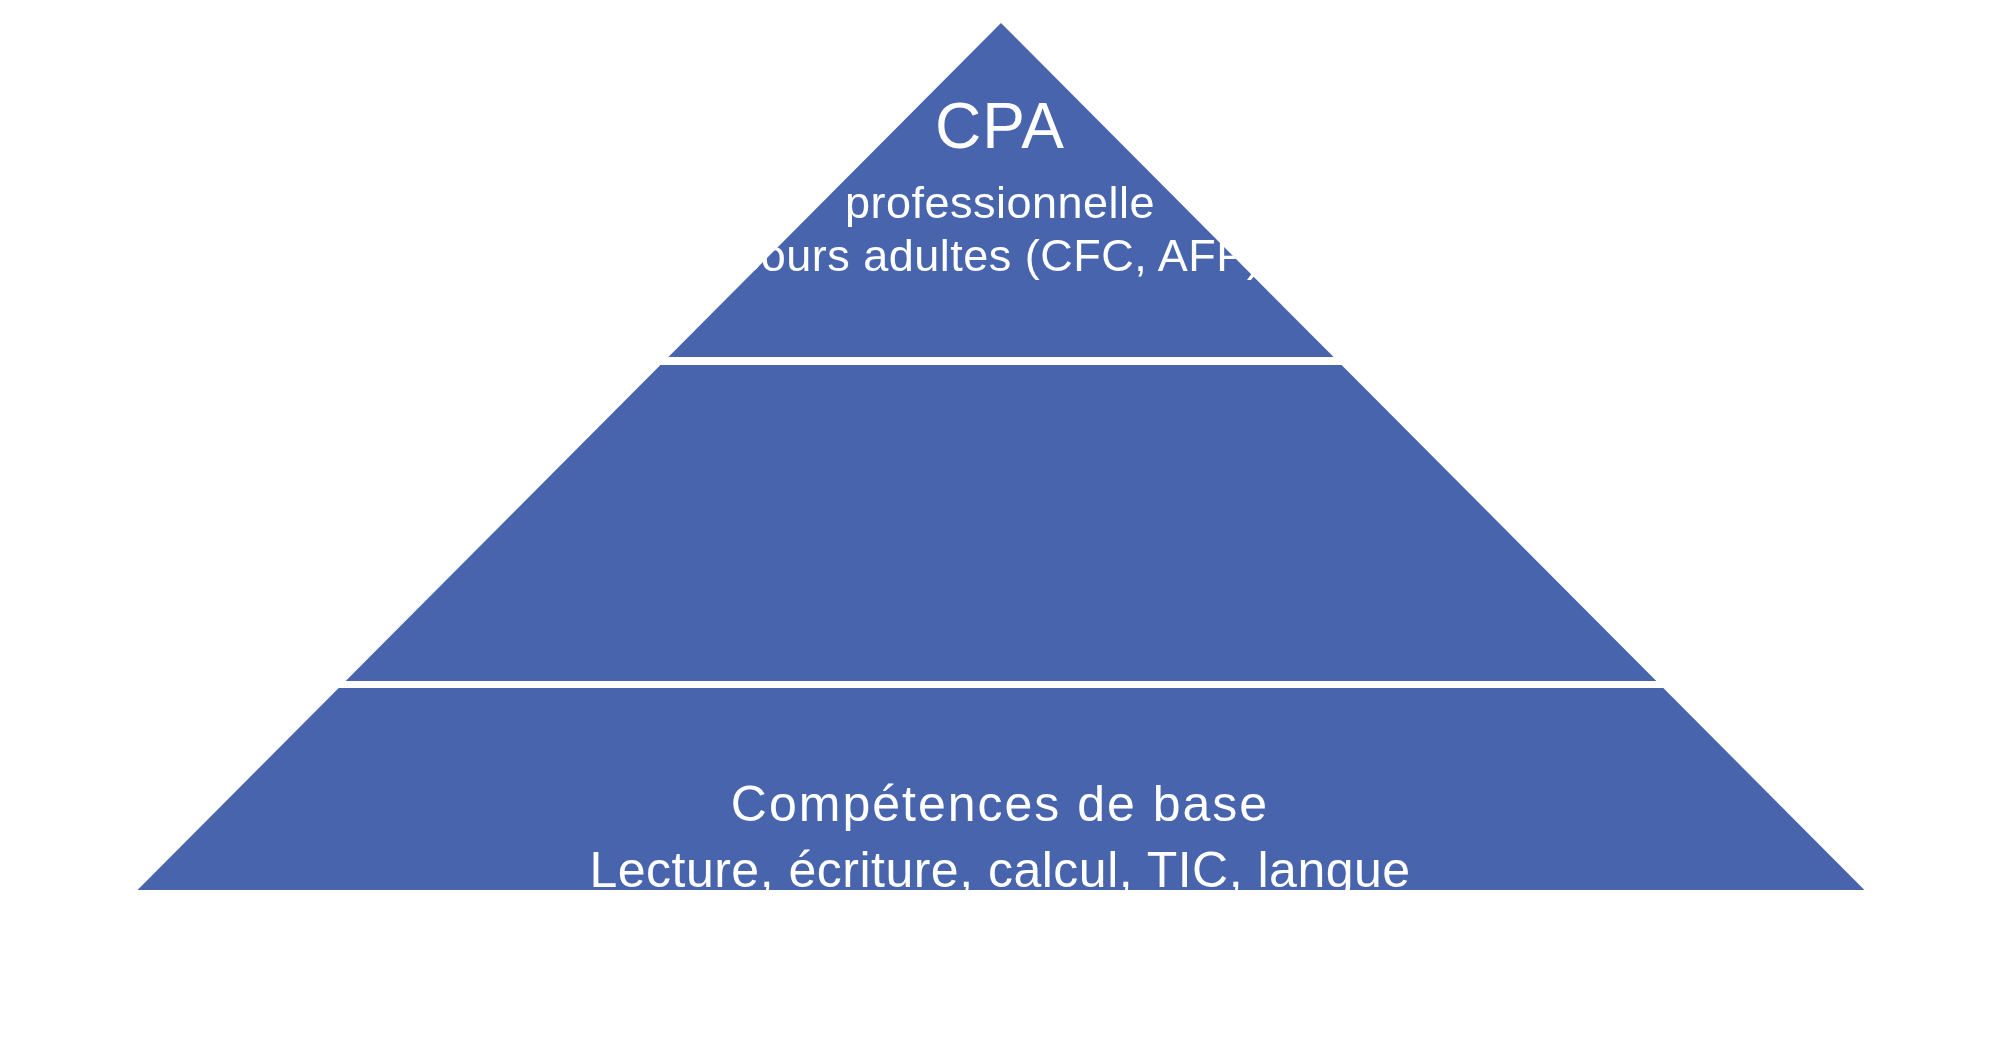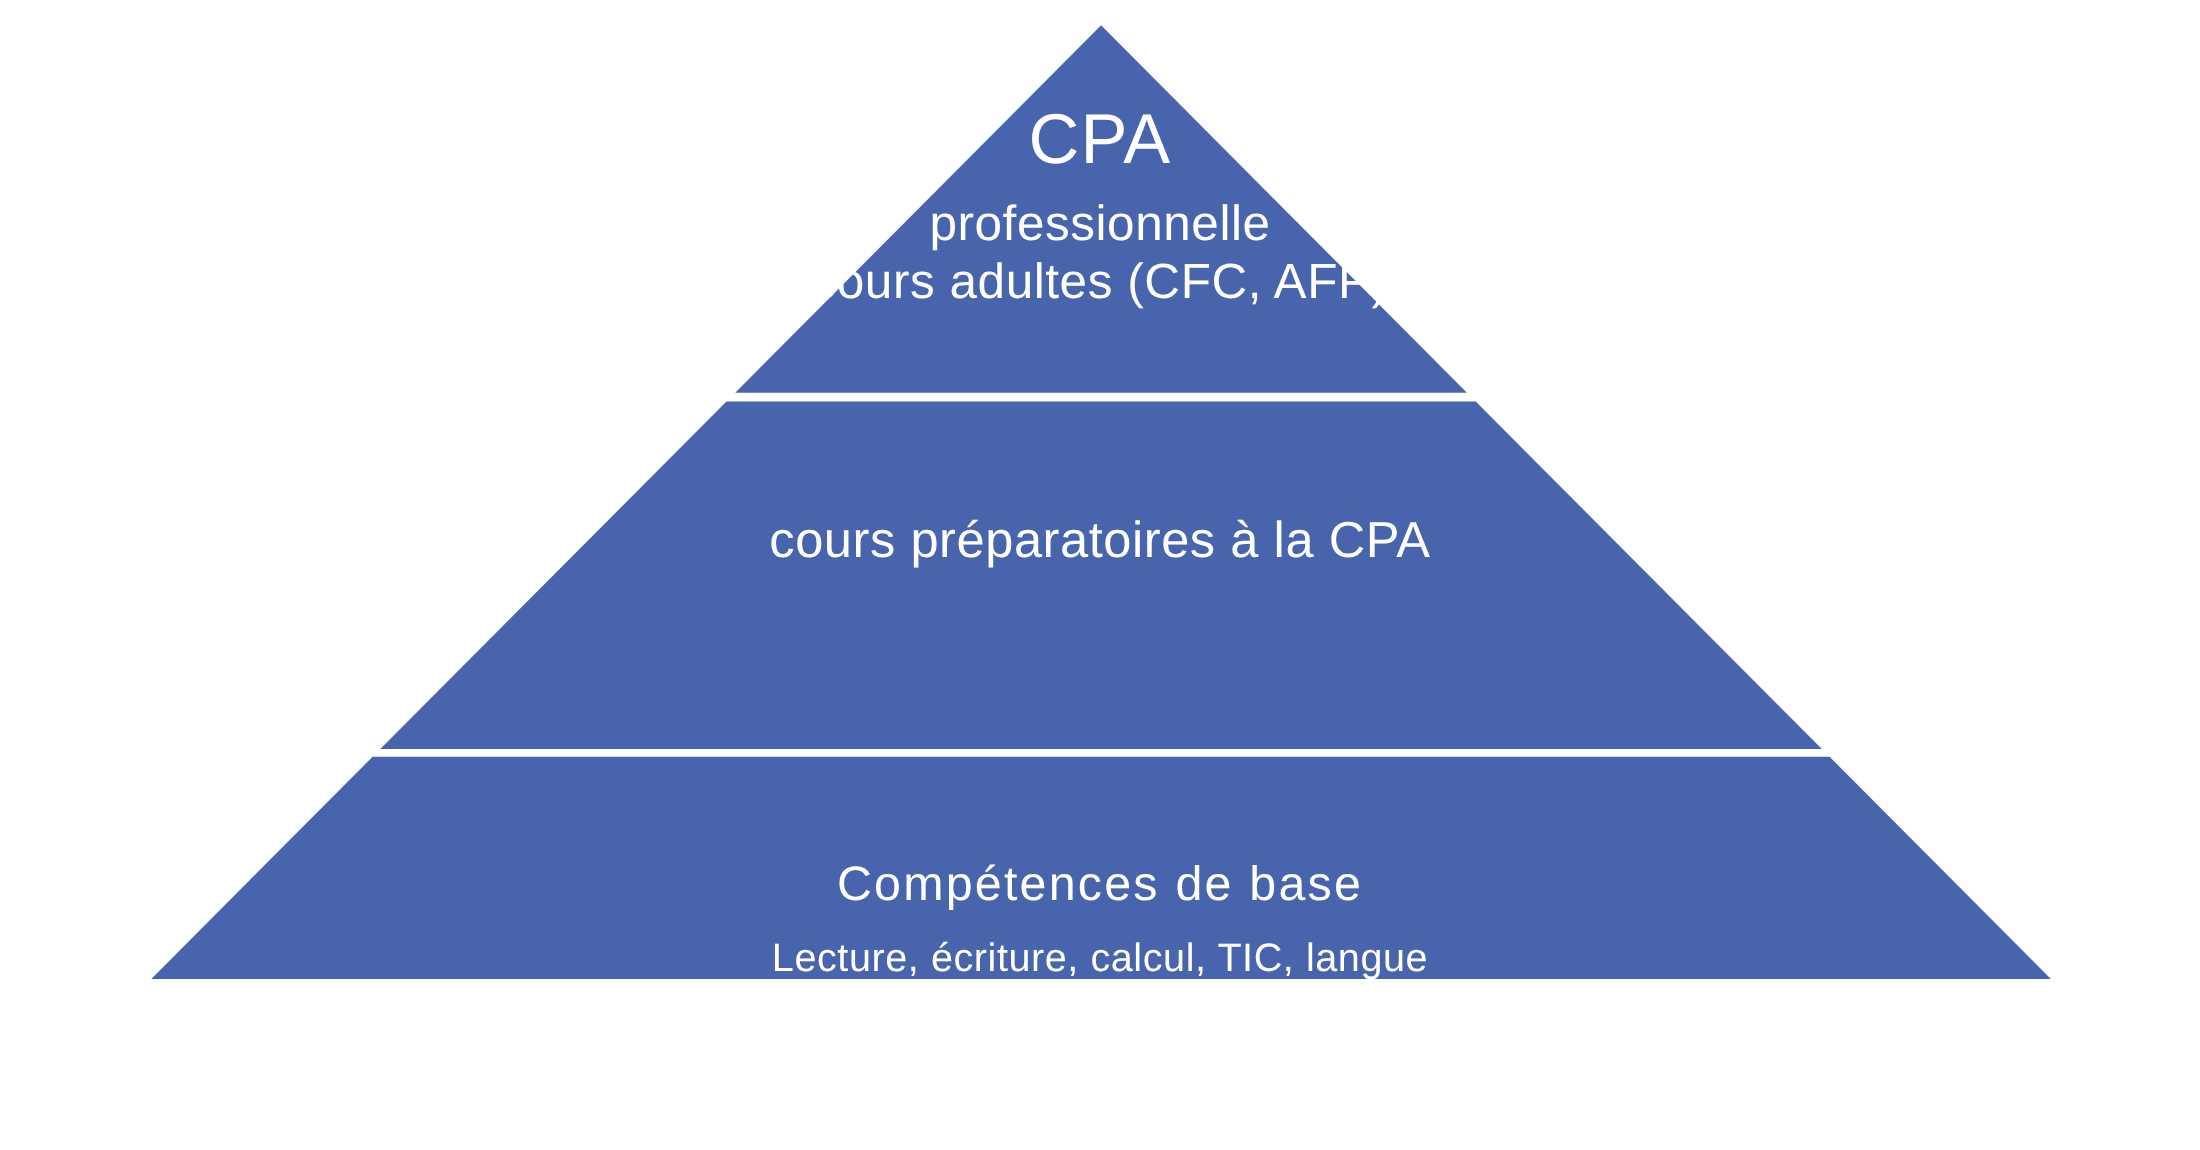--- a/index.html
+++ b/index.html
@@ -44,27 +44,27 @@
     letter-spacing: 0.5px;
   }
   .mid-label {
     top: 464px;
     font-size: 46px;
     line-height: 53px;
     letter-spacing: 0.5px;
   }
   .bottom-title {
     top: 772px;
-    font-size: 44px;
+    font-size: 50px;
     line-height: 64px;
     letter-spacing: 2px;
   }
   .bottom-sub {
     top: 848px;
-    font-size: 36px;
+    font-size: 50px;
     line-height: 45px;
     letter-spacing: 0.5px;
   }
 </style>
 </head>
 <body>
 
 <div class="canvas">
 
   <svg class="pyramid-svg" viewBox="0 0 2000 1045" xmlns="http://www.w3.org/2000/svg">
@@ -74,20 +74,19 @@
   </svg>
 
   <div class="txt top-title">CPA</div>
 
   <div class="txt top-sub">
     <div>professionnelle</div>
     <div>cours adultes (CFC, AFP)</div>
   </div>
 
   <div class="txt mid-label">
-    <div>cours préparatoires à la CPA</div>
   </div>
 
   <div class="txt bottom-title">Compétences de base</div>
 
   <div class="txt bottom-sub">Lecture, écriture, calcul, TIC, langue</div>
 
 </div>
 
 </body></html>

